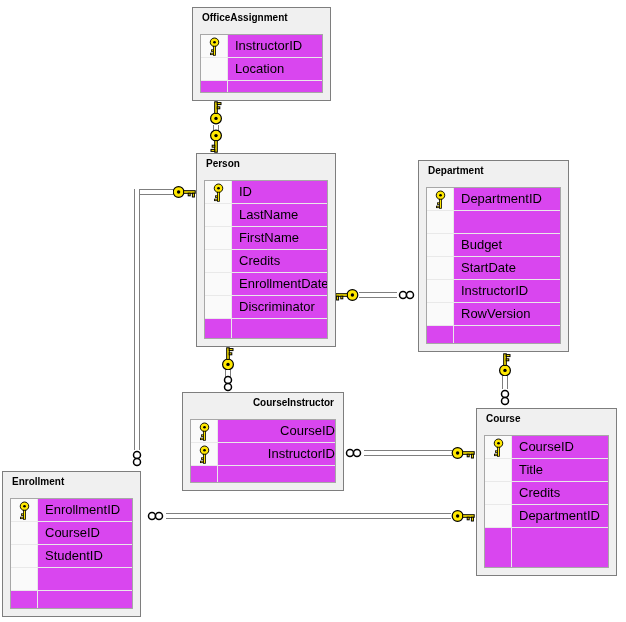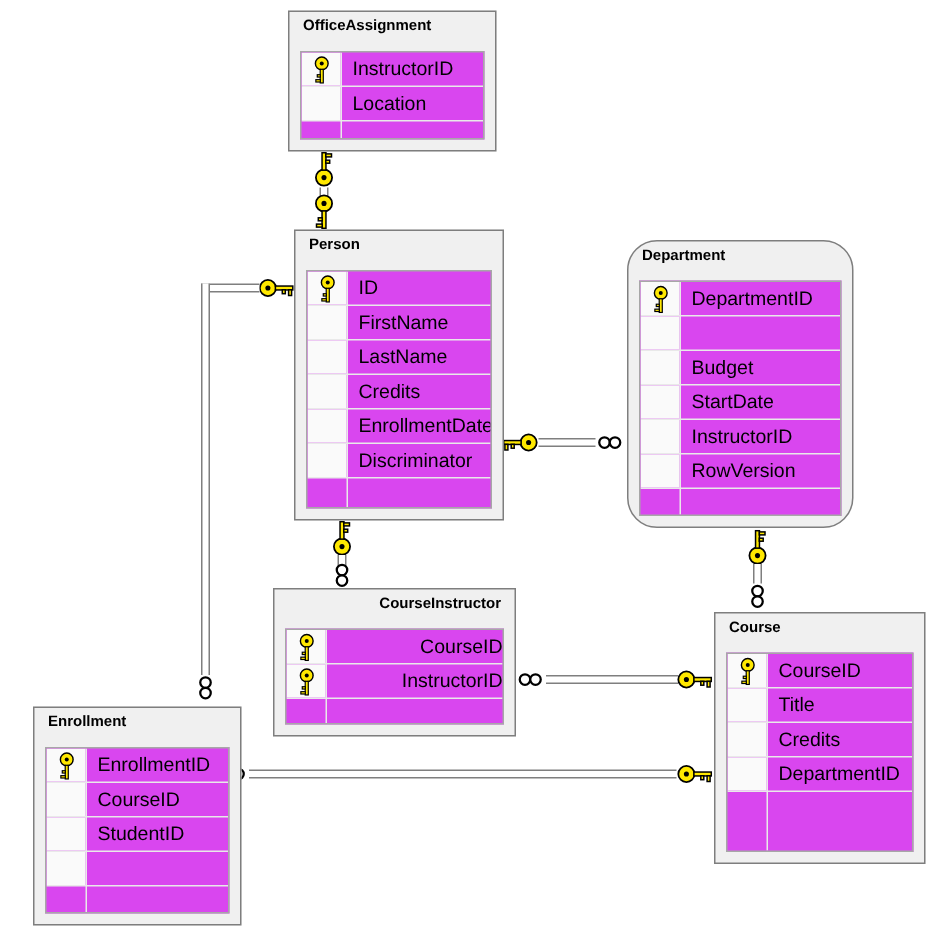--- a/index.html
+++ b/index.html
@@ -149,42 +149,42 @@
       <div class="row">
         <div class="kc">
             <span class="krot"><svg width="19" height="11" viewBox="0 0 24 14">
                 <use href="#key-sym"></use>
               </svg></span>
           </div>
         <div class="nc">ID</div>
       </div>
       <div class="row">
         <div class="kc"></div>
+        <div class="nc">LastName</div>
+      </div>
+      <div class="row">
+        <div class="kc"></div>
         <div class="nc">FirstName</div>
       </div>
       <div class="row">
         <div class="kc"></div>
-        <div class="nc">LastName</div>
-      </div>
-      <div class="row">
-        <div class="kc"></div>
         <div class="nc">Credits</div>
       </div>
       <div class="row">
         <div class="kc"></div>
         <div class="nc">EnrollmentDate</div>
       </div>
       <div class="row">
         <div class="kc"></div>
         <div class="nc">Discriminator</div>
       </div>
     </div>
   </div>
 
-  <div class="tbl" style="left:418px;top:160px;width:151px;height:192px;border-radius:20px;">
+  <div class="tbl" style="left:418px;top:160px;width:151px;height:192px;">
     <div class="tbl-title">Department</div>
     <div class="grid">
       <div class="row">
         <div class="kc">
             <span class="krot"><svg width="19" height="11" viewBox="0 0 24 14">
                 <use href="#key-sym"></use>
               </svg></span>
           </div>
         <div class="nc">DepartmentID</div>
       </div>
@@ -251,21 +251,21 @@
         <div class="kc"></div>
         <div class="nc">Credits</div>
       </div>
       <div class="row">
         <div class="kc"></div>
         <div class="nc">DepartmentID</div>
       </div>
     </div>
   </div>
 
-  <div class="tbl" style="left:22px;top:471px;width:139px;height:146px;">
+  <div class="tbl" style="left:2px;top:471px;width:139px;height:146px;">
     <div class="tbl-title">Enrollment</div>
     <div class="grid">
       <div class="row">
         <div class="kc">
             <span class="krot"><svg width="19" height="11" viewBox="0 0 24 14">
                 <use href="#key-sym"></use>
               </svg></span>
           </div>
         <div class="nc">EnrollmentID</div>
       </div>

